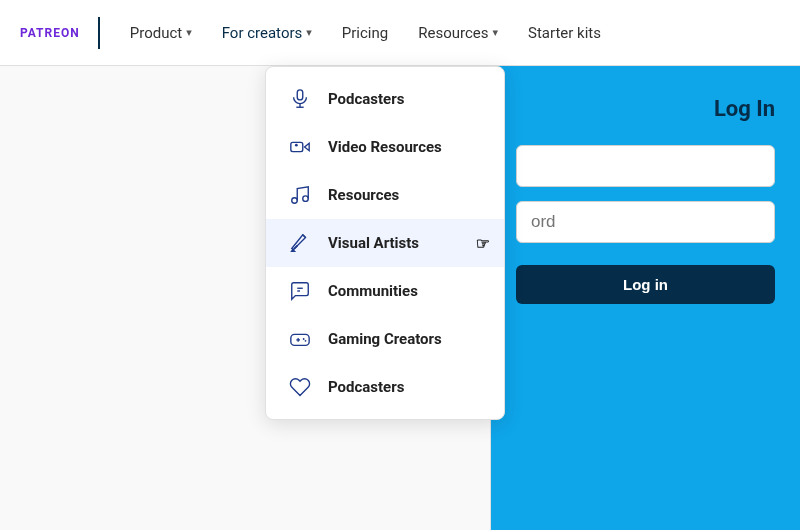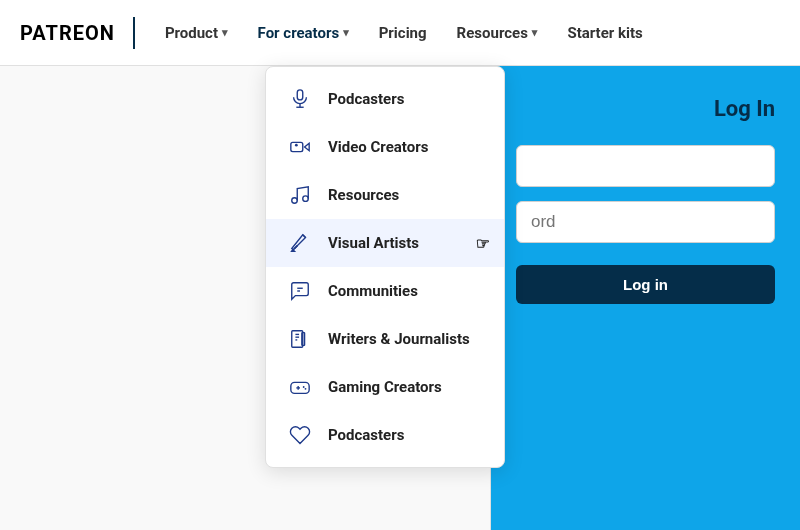--- a/index.html
+++ b/index.html
@@ -19,44 +19,44 @@
       background: #fff;
       border-bottom: 1px solid #e0e0e0;
       padding: 0 20px;
       height: 66px;
       position: relative;
       z-index: 100;
     }
     .navbar-brand {
       display: flex;
       align-items: center;
-      font-size: 20px;
+      font-size: 12px;
       font-weight: 700;
-      color: #000000;
+      color: #6d28d9;
       letter-spacing: 1px;
       margin-right: 18px;
       padding-right: 18px;
       border-right: 2px solid #052D49;
       height: 32px;
     }
     .nav-items {
       display: flex;
       align-items: center;
       gap: 6px;
       flex: 1;
     }
     .nav-item {
       display: flex;
       align-items: center;
       gap: 4px;
       padding: 8px 12px;
       cursor: pointer;
       font-size: 15px;
       color: #333;
-      font-weight: 700;
+      font-weight: 400;
       border-radius: 4px;
       white-space: nowrap;
     }
     .nav-item.active { color: #052D49; justify-content: flex-end; }
     .chevron {
       font-size: 11px;
       color: #555;
     }
 
     
@@ -194,21 +194,21 @@
   </div>
 
   <div class="dropdown-item">
     <div class="dropdown-icon">
       <svg viewBox="0 0 24 24">
           <rect x="2" y="7" width="13" height="10" rx="2"></rect>
           <path d="M22 8l-5 4 5 4V8z"></path>
           <circle cx="8" cy="10" r="1.5" fill="#1e3a8a" stroke="none"></circle>
         </svg>
     </div>
-    <span>Video Creators</span>
+    <span>Video Resources</span>
   </div>
 
   <div class="dropdown-item">
     <div class="dropdown-icon">
       <svg viewBox="0 0 24 24">
         <path d="M9 18V5l12-2v13"></path>
         <circle cx="6" cy="18" r="3"></circle>
         <circle cx="18" cy="16" r="3"></circle>
       </svg>
     </div>
@@ -232,32 +232,20 @@
     <div class="dropdown-icon">
       <svg viewBox="0 0 24 24">
         <path d="M21 15a2 2 0 0 1-2 2H7l-4 4V5a2 2 0 0 1 2-2h14a2 2 0 0 1 2 2z"></path>
         <line x1="9" y1="9" x2="15" y2="9"></line>
         <line x1="9" y1="12" x2="12" y2="12"></line>
       </svg>
     </div>
     <span>Communities</span>
   </div>
 
-  <div class="dropdown-item">
-    <div class="dropdown-icon">
-      <svg viewBox="0 0 24 24">
-        <rect x="3" y="3" width="12" height="18" rx="1"></rect>
-        <line x1="7" y1="7" x2="11" y2="7"></line>
-        <line x1="7" y1="10" x2="11" y2="10"></line>
-        <line x1="7" y1="13" x2="9" y2="13"></line>
-        <rect x="14" y="5" width="3" height="14" rx="0.5"></rect>
-      </svg>
-    </div>
-    <span>Writers &amp; Journalists</span>
-  </div>
 
   <div class="dropdown-item">
     <div class="dropdown-icon">
       <svg viewBox="0 0 24 24">
         <rect x="2" y="7" width="20" height="12" rx="4"></rect>
         <line x1="8" y1="13" x2="12" y2="13"></line>
         <line x1="10" y1="11" x2="10" y2="15"></line>
         <circle cx="16" cy="12" r="1" fill="#1e3a8a" stroke="none"></circle>
         <circle cx="18" cy="14" r="1" fill="#1e3a8a" stroke="none"></circle>
       </svg>

